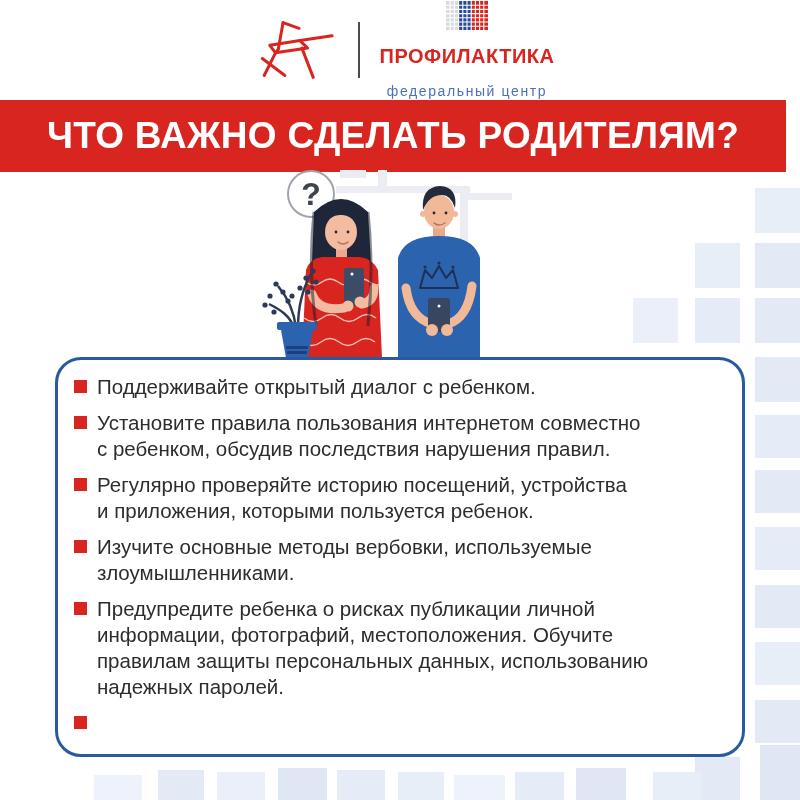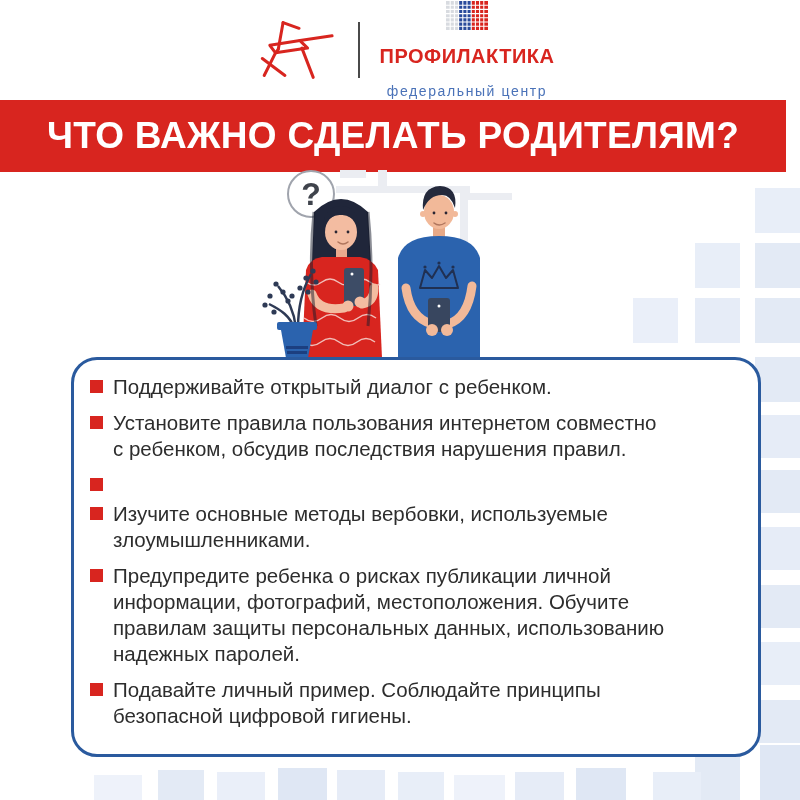--- a/index.html
+++ b/index.html
@@ -43,21 +43,21 @@
     display:flex;align-items:center;justify-content:center;
   }
   .banner-title{
     color:#ffffff;font-size:37px;font-weight:800;letter-spacing:.3px;
     white-space:nowrap;
   }
   
   .illus{position:absolute;top:170px;left:0;width:800px;height:188px;}
   
   .card{
-    position:absolute;left:71px;top:357px;width:690px;height:400px;
+    position:absolute;left:55px;top:357px;width:690px;height:400px;
     background:#ffffff;
     border:3px solid var(--card-border);
     border-radius:26px;
     padding:14px 18px 0 16px;
   }
   .advice-list{list-style:none;}
   .advice-item{display:flex;gap:10px;margin-bottom:10px;}
   .bullet{
     flex:none;width:13px;height:13px;margin-top:6px;
     background:var(--accent-red);
@@ -241,32 +241,32 @@
       <span class="bullet"></span>
       <span class="item-text">Поддерживайте открытый диалог с ребенком.</span>
     </li>
     <li class="advice-item">
       <span class="bullet"></span>
       <span class="item-text">Установите правила пользования интернетом совместно
 с ребенком, обсудив последствия нарушения правил.</span>
     </li>
     <li class="advice-item">
       <span class="bullet"></span>
+      <span class="item-text">Регулярно проверяйте историю посещений, устройства
+и приложения, которыми пользуется ребенок.</span>
     </li>
     <li class="advice-item">
       <span class="bullet"></span>
       <span class="item-text">Изучите основные методы вербовки, используемые
 злоумышленниками.</span>
     </li>
     <li class="advice-item">
       <span class="bullet"></span>
       <span class="item-text">Предупредите ребенка о рисках публикации личной
 информации, фотографий, местоположения. Обучите
 правилам защиты персональных данных, использованию
 надежных паролей.</span>
     </li>
     <li class="advice-item">
       <span class="bullet"></span>
-      <span class="item-text">Подавайте личный пример. Соблюдайте принципы
-безопасной цифровой гигиены.</span>
     </li>
   </ul>
 </div>
 
 </body></html>

